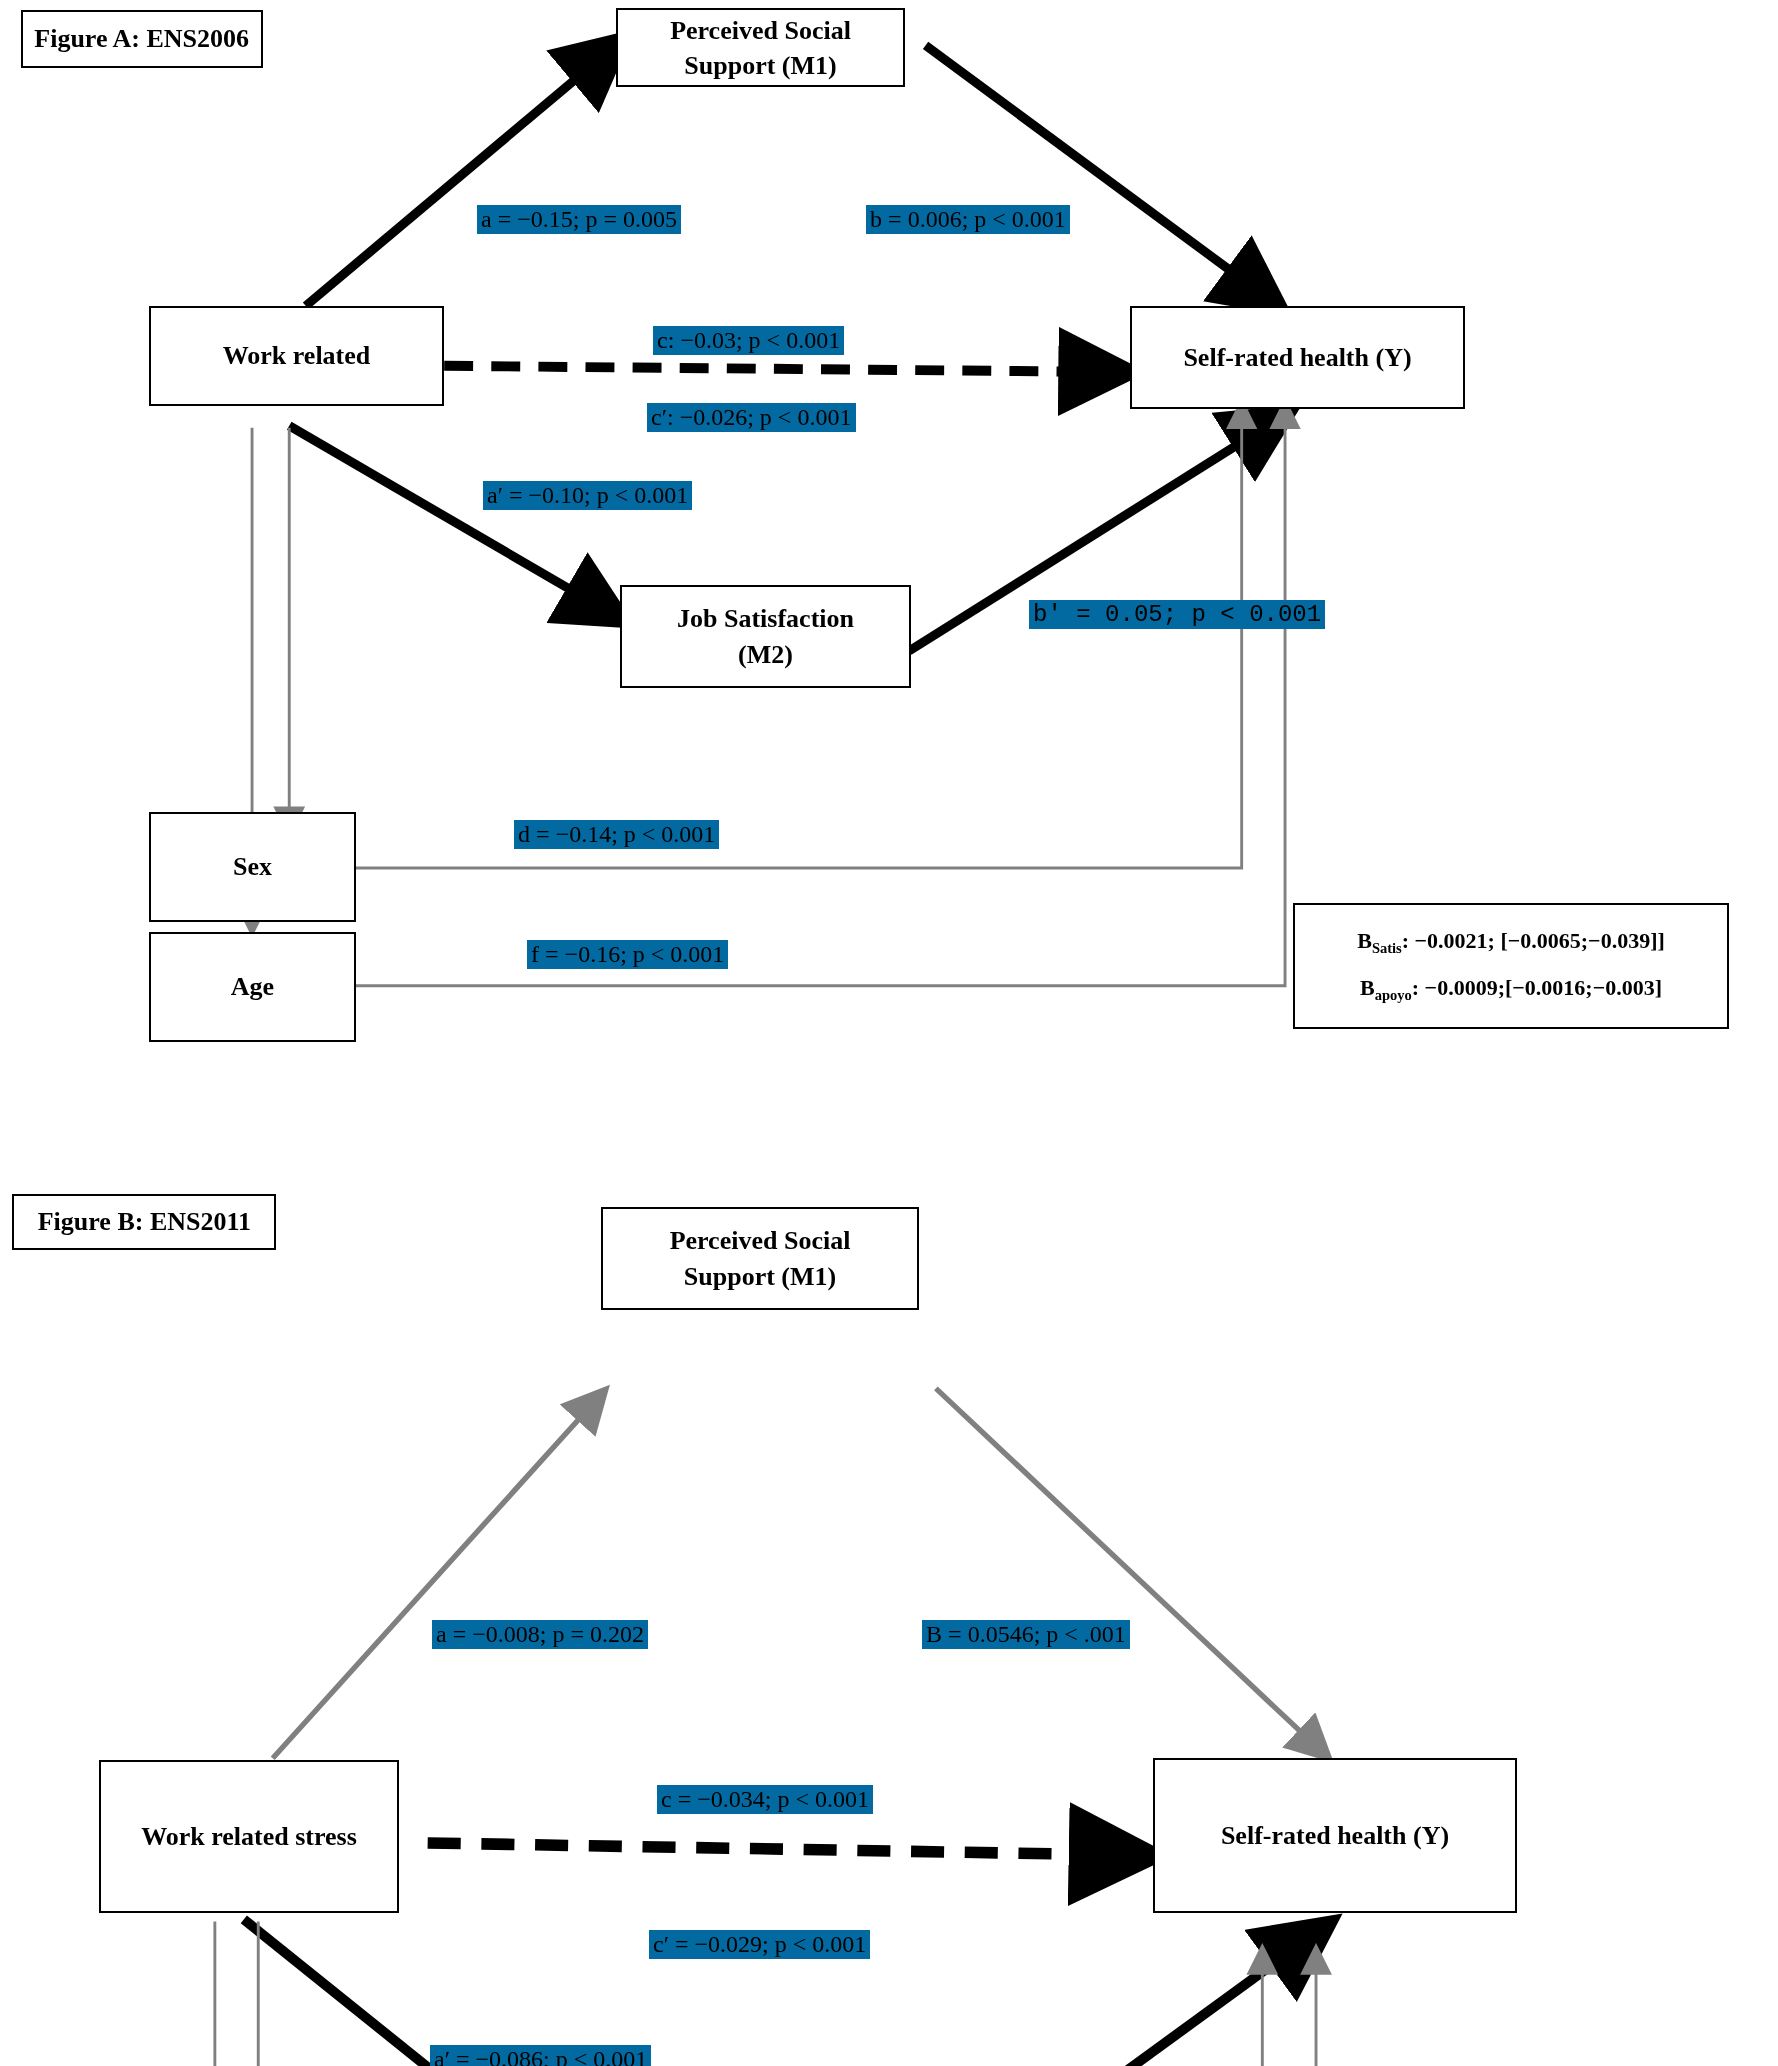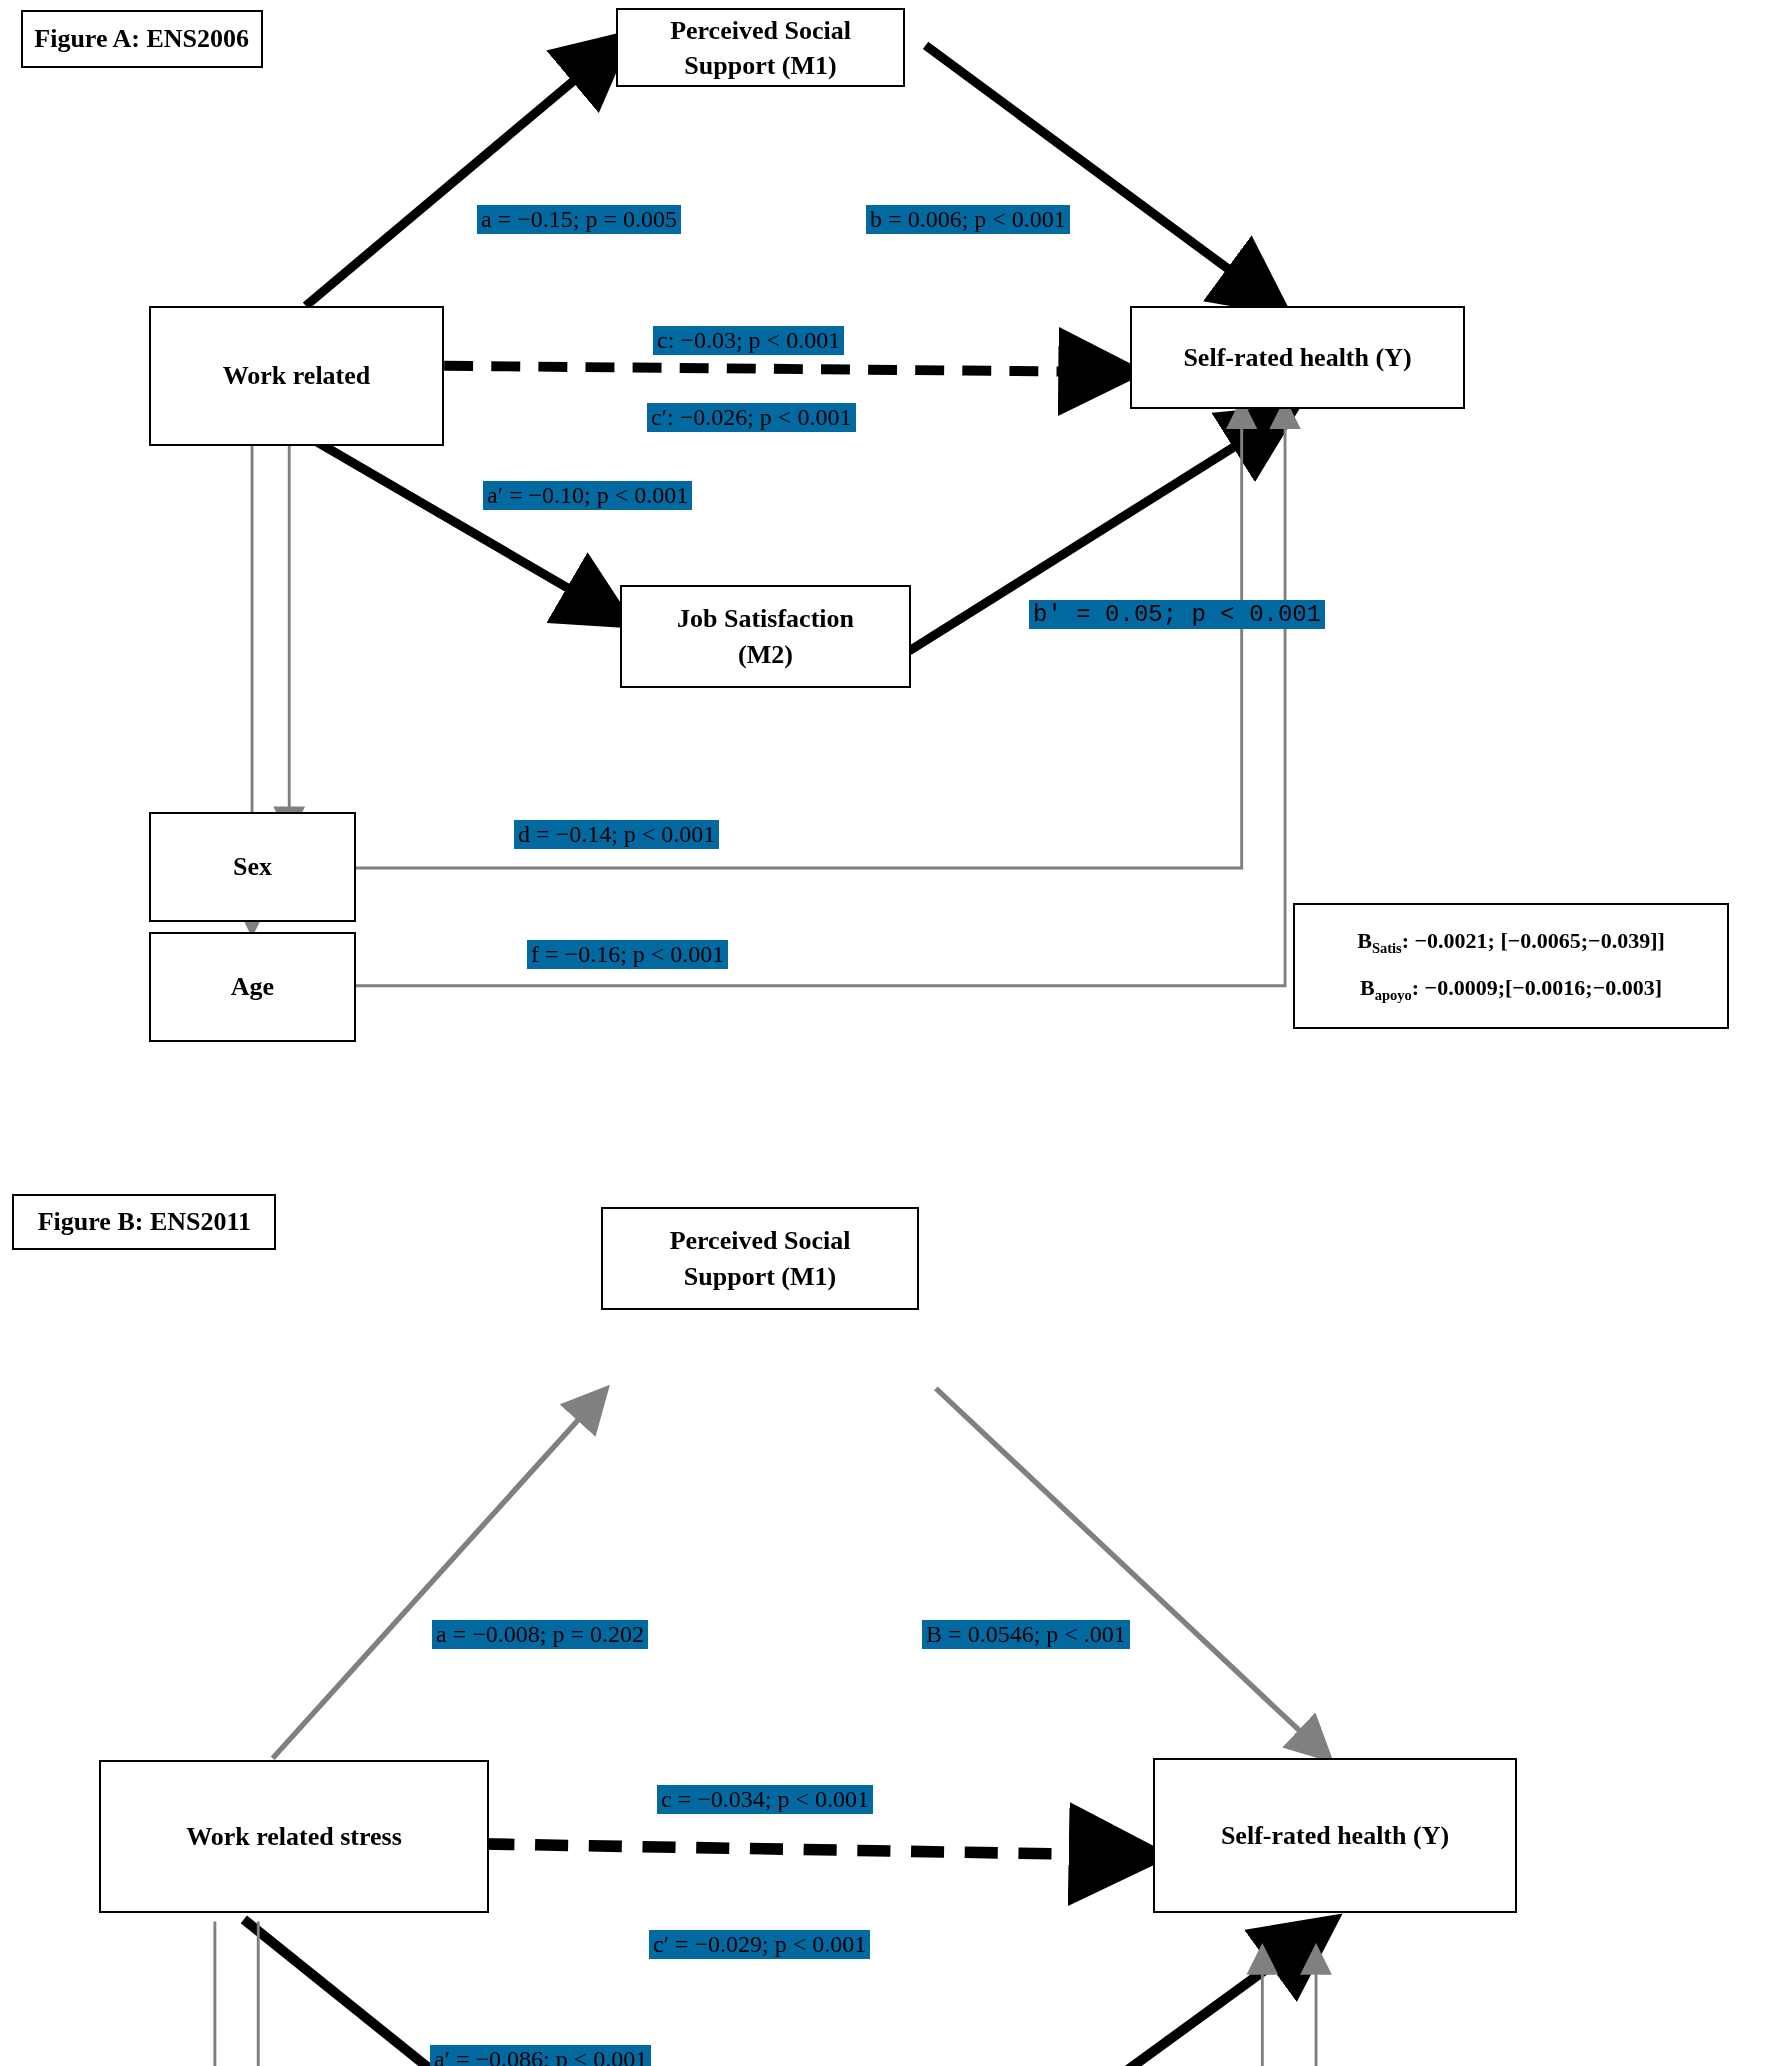--- a/index.html
+++ b/index.html
@@ -128,21 +128,21 @@
 
     <div class="titlebox" style="left:20.7px; top:10.3px; width:242px; height:58px;text-align:right;">
       <span class="f-big">Figure A: ENS2006</span>
     </div>
 
     <div class="node" style="left:616px; top:8.3px; width:289px; height:79px; font-size:26px;">
       <span class="ln">Perceived Social</span>
       <span class="ln">Support (M1)</span>
     </div>
 
-    <div class="node" style="left:149px; top:306px; width:295px; height:140px; font-size:26px;">
+    <div class="node" style="left:149px; top:306px; width:295px; height:100px; font-size:26px;">
       <span class="ln">Work related</span>
     </div>
 
     <div class="node" style="left:1130px; top:306px; width:335px; height:103px; font-size:26px;">
       <span class="ln">Self-rated health (Y)</span>
     </div>
 
     <div class="node" style="left:620px; top:585px; width:291px; height:103px; font-size:26px;">
       <span class="ln">Job Satisfaction</span>
       <span class="ln">(M2)</span>
@@ -208,21 +208,21 @@
 
     <div class="titlebox" style="left:12.4px; top:37px; width:264px; height:56px;">
       <span class="f-big">Figure B: ENS2011</span>
     </div>
 
     <div class="node" style="left:601px; top:50px; width:318px; height:103px; font-size:26px;">
       <span class="ln">Perceived Social</span>
       <span class="ln">Support (M1)</span>
     </div>
 
-    <div class="node" style="left:99px; top:603px; width:390px; height:153px; font-size:26px;">
+    <div class="node" style="left:99px; top:603px; width:300px; height:153px; font-size:26px;">
       <span class="ln">Work related stress</span>
     </div>
 
     <div class="node" style="left:1153px; top:601px; width:364px; height:155px; font-size:26px;">
       <span class="ln">Self-rated health (Y)</span>
     </div>
 
     <div class="elabel f-mid" style="left:432px; top:463px;">a = −0.008; p = 0.202</div>
     <div class="elabel f-mid" style="left:922px; top:463px;">B = 0.0546; p &lt; .001</div>
     <div class="elabel f-mid" style="left:657px; top:628px;">c = −0.034; p &lt; 0.001</div>

